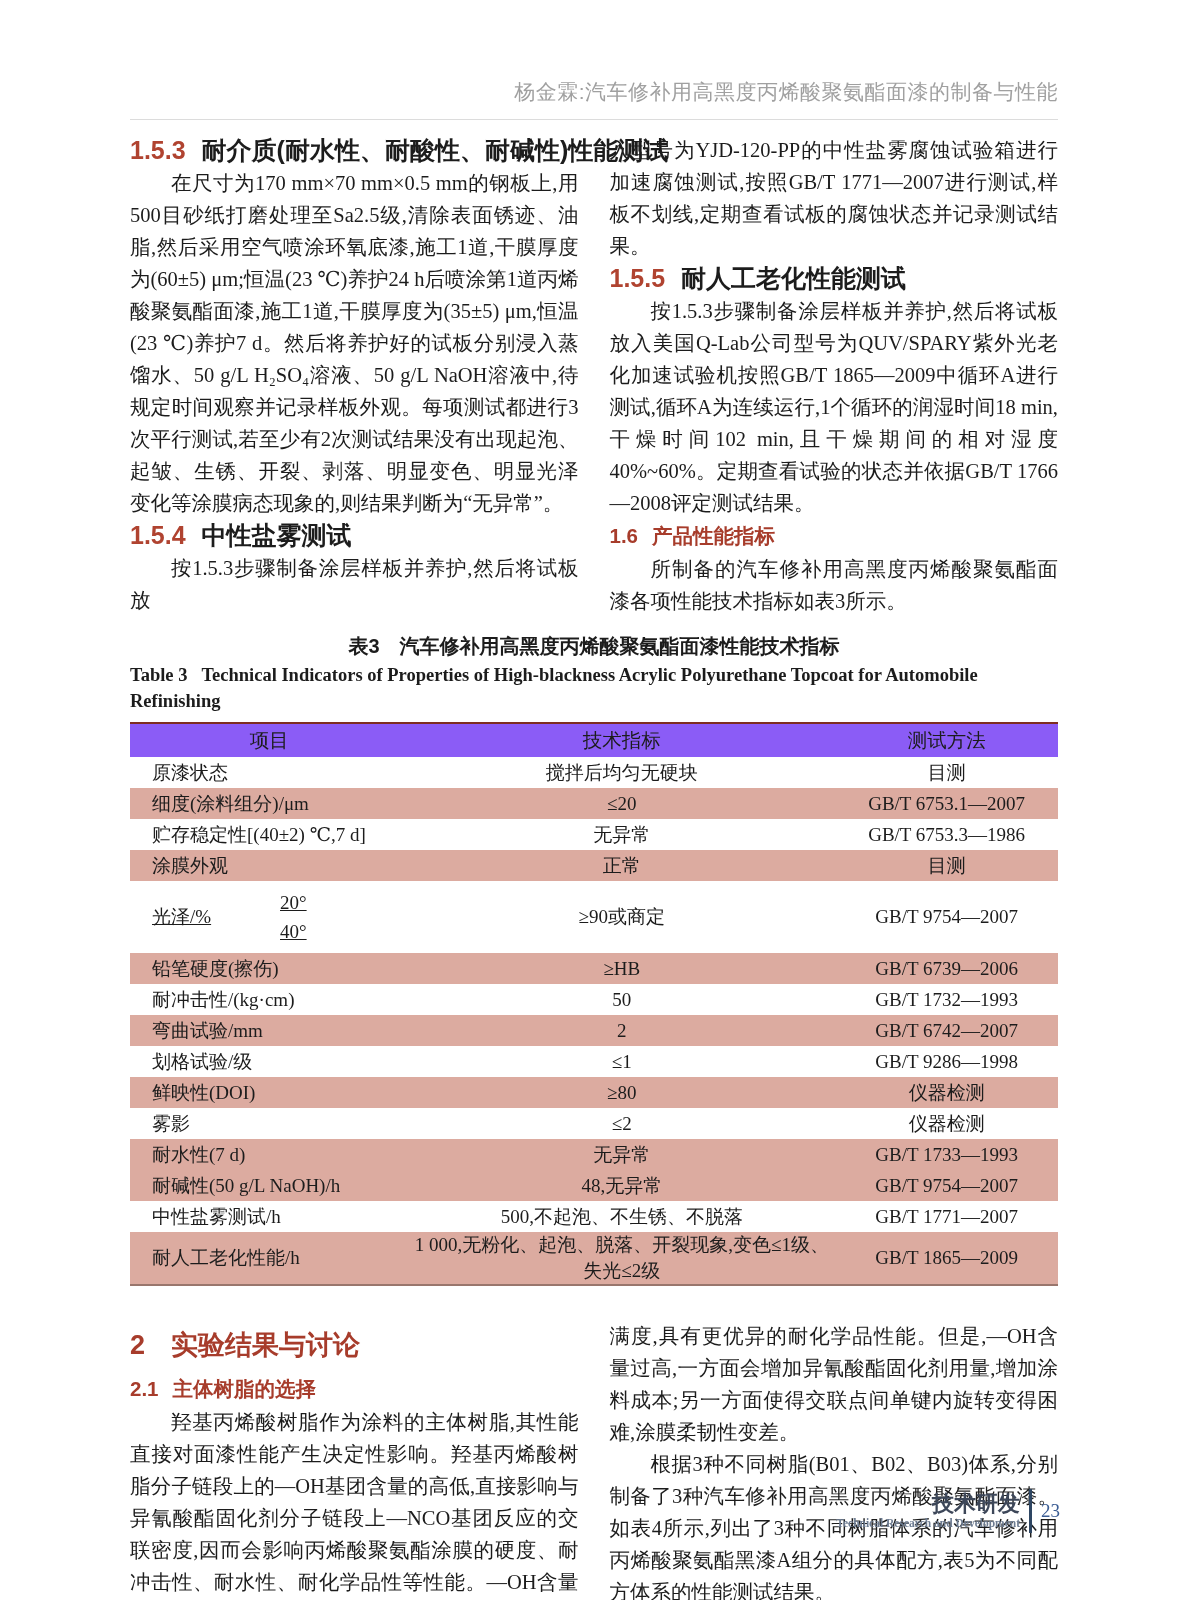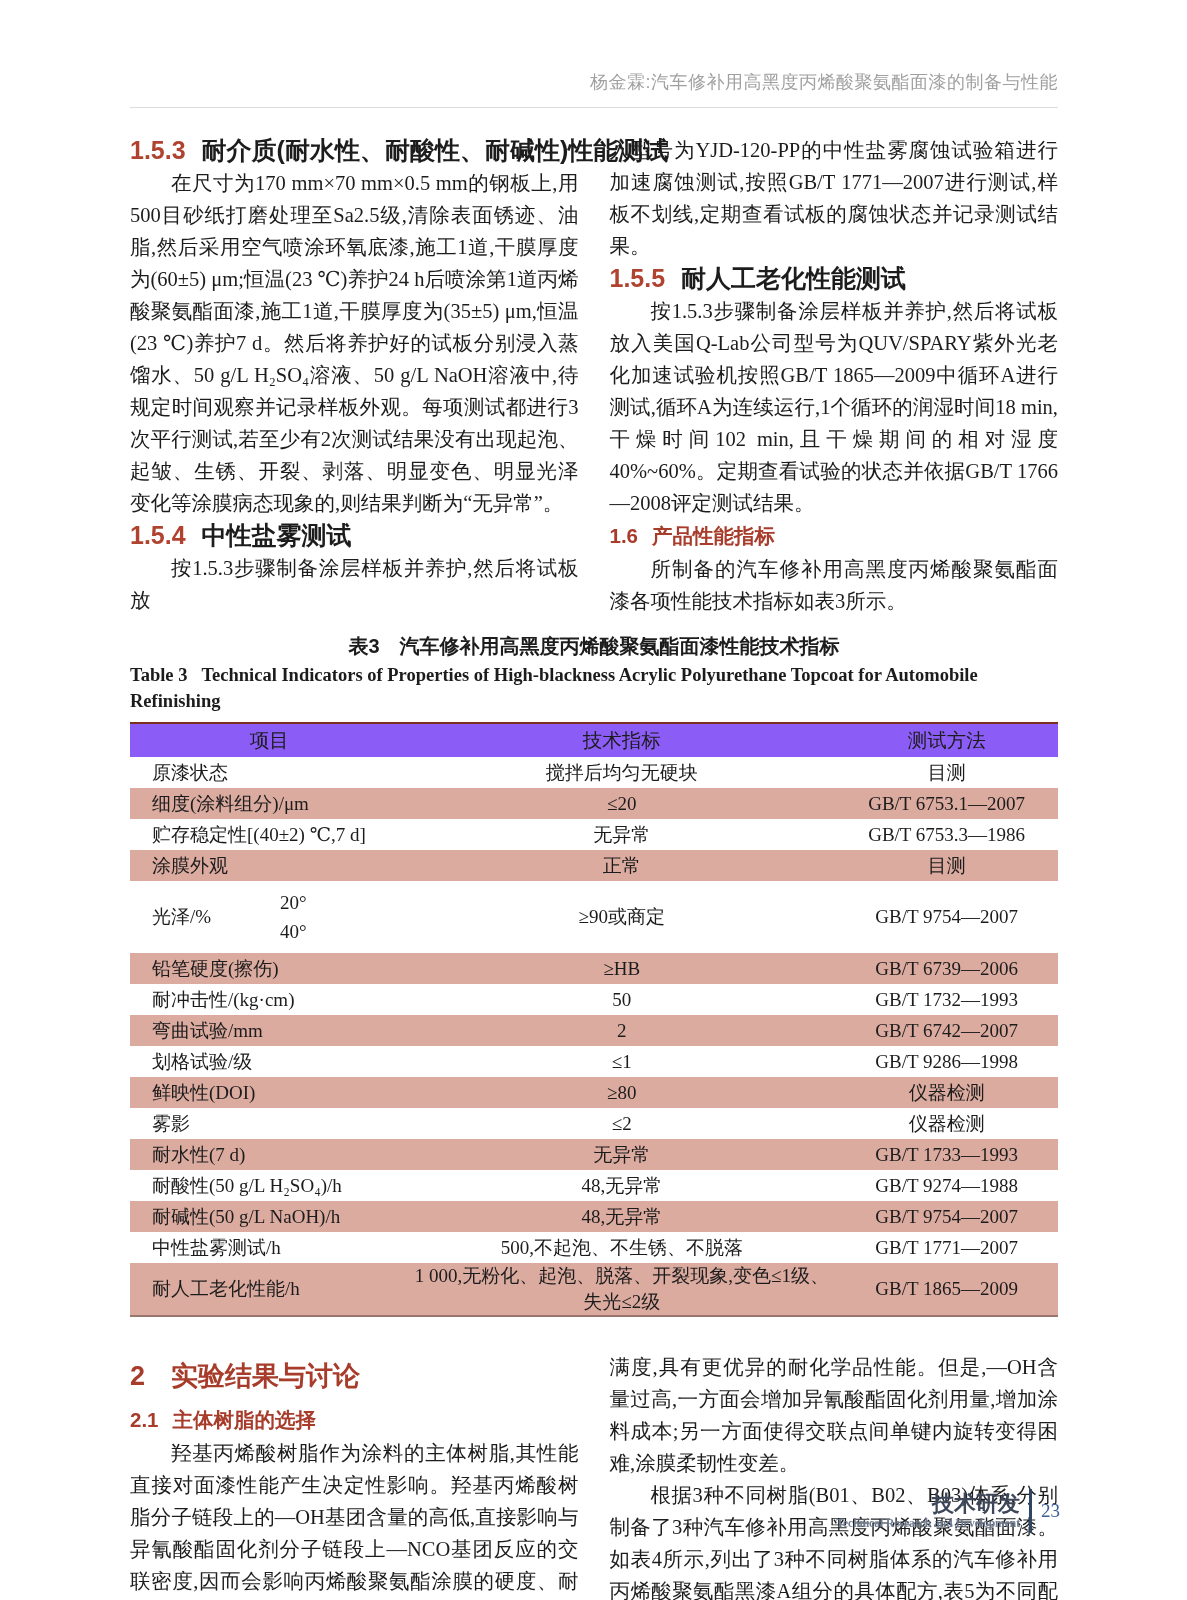--- a/index.html
+++ b/index.html
@@ -3,23 +3,23 @@
 <meta charset="utf-8">
 <style>
   * { margin:0; padding:0; box-sizing:border-box; }
   html,body { background:#ffffff; }
   .page {
     position:relative; width:1187px; height:1600px; background:#ffffff;
     font-family:"Liberation Serif","DejaVu Serif",serif; color:#1c1c1c; overflow:hidden;
   }
   
   .running-head {
-    position:absolute; top:70px; left:130px; width:928px;
+    position:absolute; top:78px; left:130px; width:928px;
     text-align:right; font-family:"Liberation Sans","DejaVu Sans",sans-serif;
-    font-size:18px; color:#a0a0a0; letter-spacing:.5px;
+    font-size:21px; color:#a0a0a0; letter-spacing:.5px;
     padding-bottom:13px; border-bottom:1px solid #dcdcdc;
   }
   
   .content { position:absolute; top:134px; left:130px; width:928px; }
   .two-col { display:flex; gap:31px; }
   .col { flex:1; min-width:0; }
   p.body { font-size:20.5px; line-height:32px; text-align:justify; }
   p.indent { text-indent:2em; }
   .h3 { font-size:25px; line-height:33px; white-space:nowrap; }
   .h3 .num { color:#b04330; font-family:"Liberation Sans","DejaVu Sans",sans-serif; font-weight:bold; margin-right:16px; }
@@ -120,21 +120,21 @@
               <td class="c-item">贮存稳定性[(40±2) ℃,7 d]</td>
               <td>无异常</td>
               <td>GB/T 6753.3—1986</td>
             </tr>
             <tr class="stripe">
               <td class="c-item">涂膜外观</td>
               <td>正常</td>
               <td>目测</td>
             </tr>
             <tr>
-              <td class="c-item" style="height: 72px;">
+              <td class="c-item" style="height: 72px; text-decoration: underline;">
                 <div class="item-flex">
                   <span class="lbl">光泽/%</span>
                   <div class="subs">
                     <span>20°</span>
                     <span>40°</span>
                   </div>
                 </div>
               </td>
               <td>≥90或商定</td>
               <td>GB/T 9754—2007</td>
@@ -167,25 +167,20 @@
             <tr>
               <td class="c-item">雾影</td>
               <td>≤2</td>
               <td>仪器检测</td>
             </tr>
             <tr class="stripe">
               <td class="c-item">耐水性(7 d)</td>
               <td>无异常</td>
               <td>GB/T 1733—1993</td>
             </tr>
-            <tr>
-              <td class="c-item">耐酸性(50 g/L H₂SO₄)/h</td>
-              <td>48,无异常</td>
-              <td>GB/T 9274—1988</td>
-            </tr>
             <tr class="stripe">
               <td class="c-item">耐碱性(50 g/L NaOH)/h</td>
               <td>48,无异常</td>
               <td>GB/T 9754—2007</td>
             </tr>
             <tr>
               <td class="c-item">中性盐雾测试/h</td>
               <td>500,不起泡、不生锈、不脱落</td>
               <td>GB/T 1771—2007</td>
             </tr>

